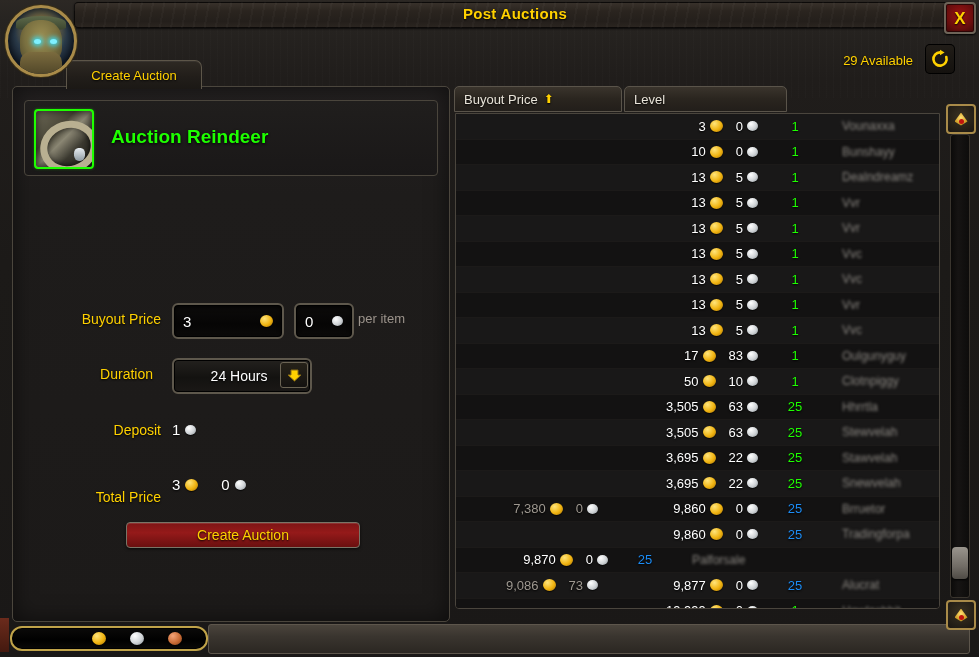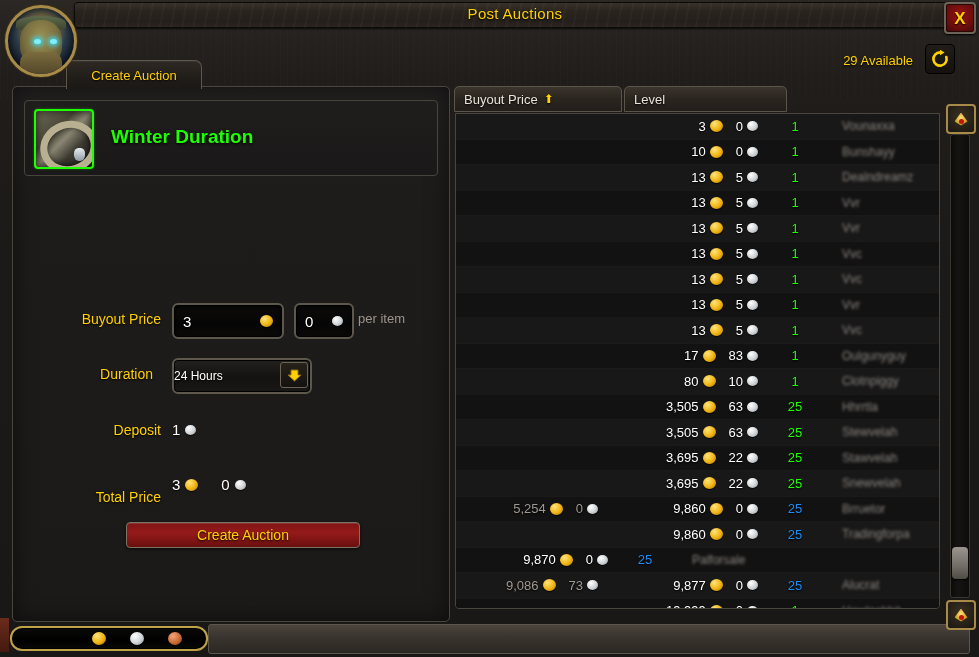--- a/index.html
+++ b/index.html
@@ -51,21 +51,21 @@
     content:"";
     position:absolute; inset:0;
     background: repeating-linear-gradient(100deg,
         rgba(255,255,255,0.022) 0 2px, rgba(0,0,0,0) 2px 11px);
   }
   #title-text {
     position: absolute;
     left: 0; right: 0; top: 3px;
     text-align: center;
     font-size: 15px;
-    font-weight: normal;
+    font-weight: bold;
     color: #ffd100;
     letter-spacing: .3px;
     text-shadow: 0 1px 2px #000;
     z-index: 2;
   }
 
   
   #portrait-wrap {
     position: absolute; left: 2px; top: 2px;
     width: 72px; height: 72px;
@@ -244,21 +244,21 @@
     position:absolute; left:159px; top:271px;
     width:136px; height:32px;
     border:2px solid #5e584c;
     border-radius:6px;
     background: linear-gradient(180deg,#23211e,#131210 55%, #1a1816);
     box-shadow: inset 0 0 0 1px #000;
     cursor:pointer;
     display:flex;align-items:center;
   }
   #duration-text {
-    flex:1; color:#ffffff; font-size:12px;
+    flex:1; text-align:center; color:#ffffff; font-size:14px;
     text-shadow:0 1px 2px #000; padding-right:6px;
   }
   #duration-arrow {
     position:absolute; right:2px; top:2px;
     width:26px; height:24px;
     border:1px solid #6b6454;
     border-radius:3px;
     background: linear-gradient(180deg,#262219,#141210);
     display:flex;align-items:center;justify-content:center;
   }
@@ -475,21 +475,21 @@
     <span>Create Auction</span>
   </div>
 
   <div id="left-panel">
 
     <div id="item-box">
       <div id="item-icon">
         <div class="harness-ring"></div>
         <div class="harness-bell"></div>
       </div>
-      <div id="item-name">Winter Duration</div>
+      <div id="item-name">Auction Reindeer</div>
     </div>
 
     <div class="form-label" style="left:20px; top:224px; width:128px;">Buyout Price</div>
 
     <div class="money-input" style="left:159px; top:216px; width:108px; height:32px;">
       <span class="val">3</span>
       <span class="coin gold"></span>
     </div>
 
     <div class="money-input" style="left:281px; top:216px; width:56px; height:32px;">
@@ -679,21 +679,21 @@
               <span class="coin silver sm c-coin"></span>
             </span>
           </div>
           <div class="cell-level lvl-green">1</div>
           <div class="cell-seller">Oulgunyguy</div>
         </div>
         <div class="auction-row">
           <div class="cell-bid"></div>
           <div class="cell-buy">
             <span class="mny">
-              <span class="g">80</span>
+              <span class="g">50</span>
               <span class="coin gold c-coin"></span>
               <span class="sgap"></span>
               <span class="s">10</span>
               <span class="coin silver sm c-coin"></span>
             </span>
           </div>
           <div class="cell-level lvl-green">1</div>
           <div class="cell-seller">Clotnpiggy</div>
         </div>
         <div class="auction-row">
@@ -748,21 +748,21 @@
               <span class="s">22</span>
               <span class="coin silver sm c-coin"></span>
             </span>
           </div>
           <div class="cell-level lvl-green">25</div>
           <div class="cell-seller">Snewvelah</div>
         </div>
         <div class="auction-row">
           <div class="cell-bid">
             <span class="mny">
-              <span class="g">5,254</span>
+              <span class="g">7,380</span>
               <span class="coin gold c-coin"></span>
               <span class="sgap"></span>
               <span class="s">0</span>
               <span class="coin silver sm c-coin"></span>
             </span>
           </div>
           <div class="cell-buy">
             <span class="mny">
               <span class="g">9,860</span>
               <span class="coin gold c-coin"></span>

